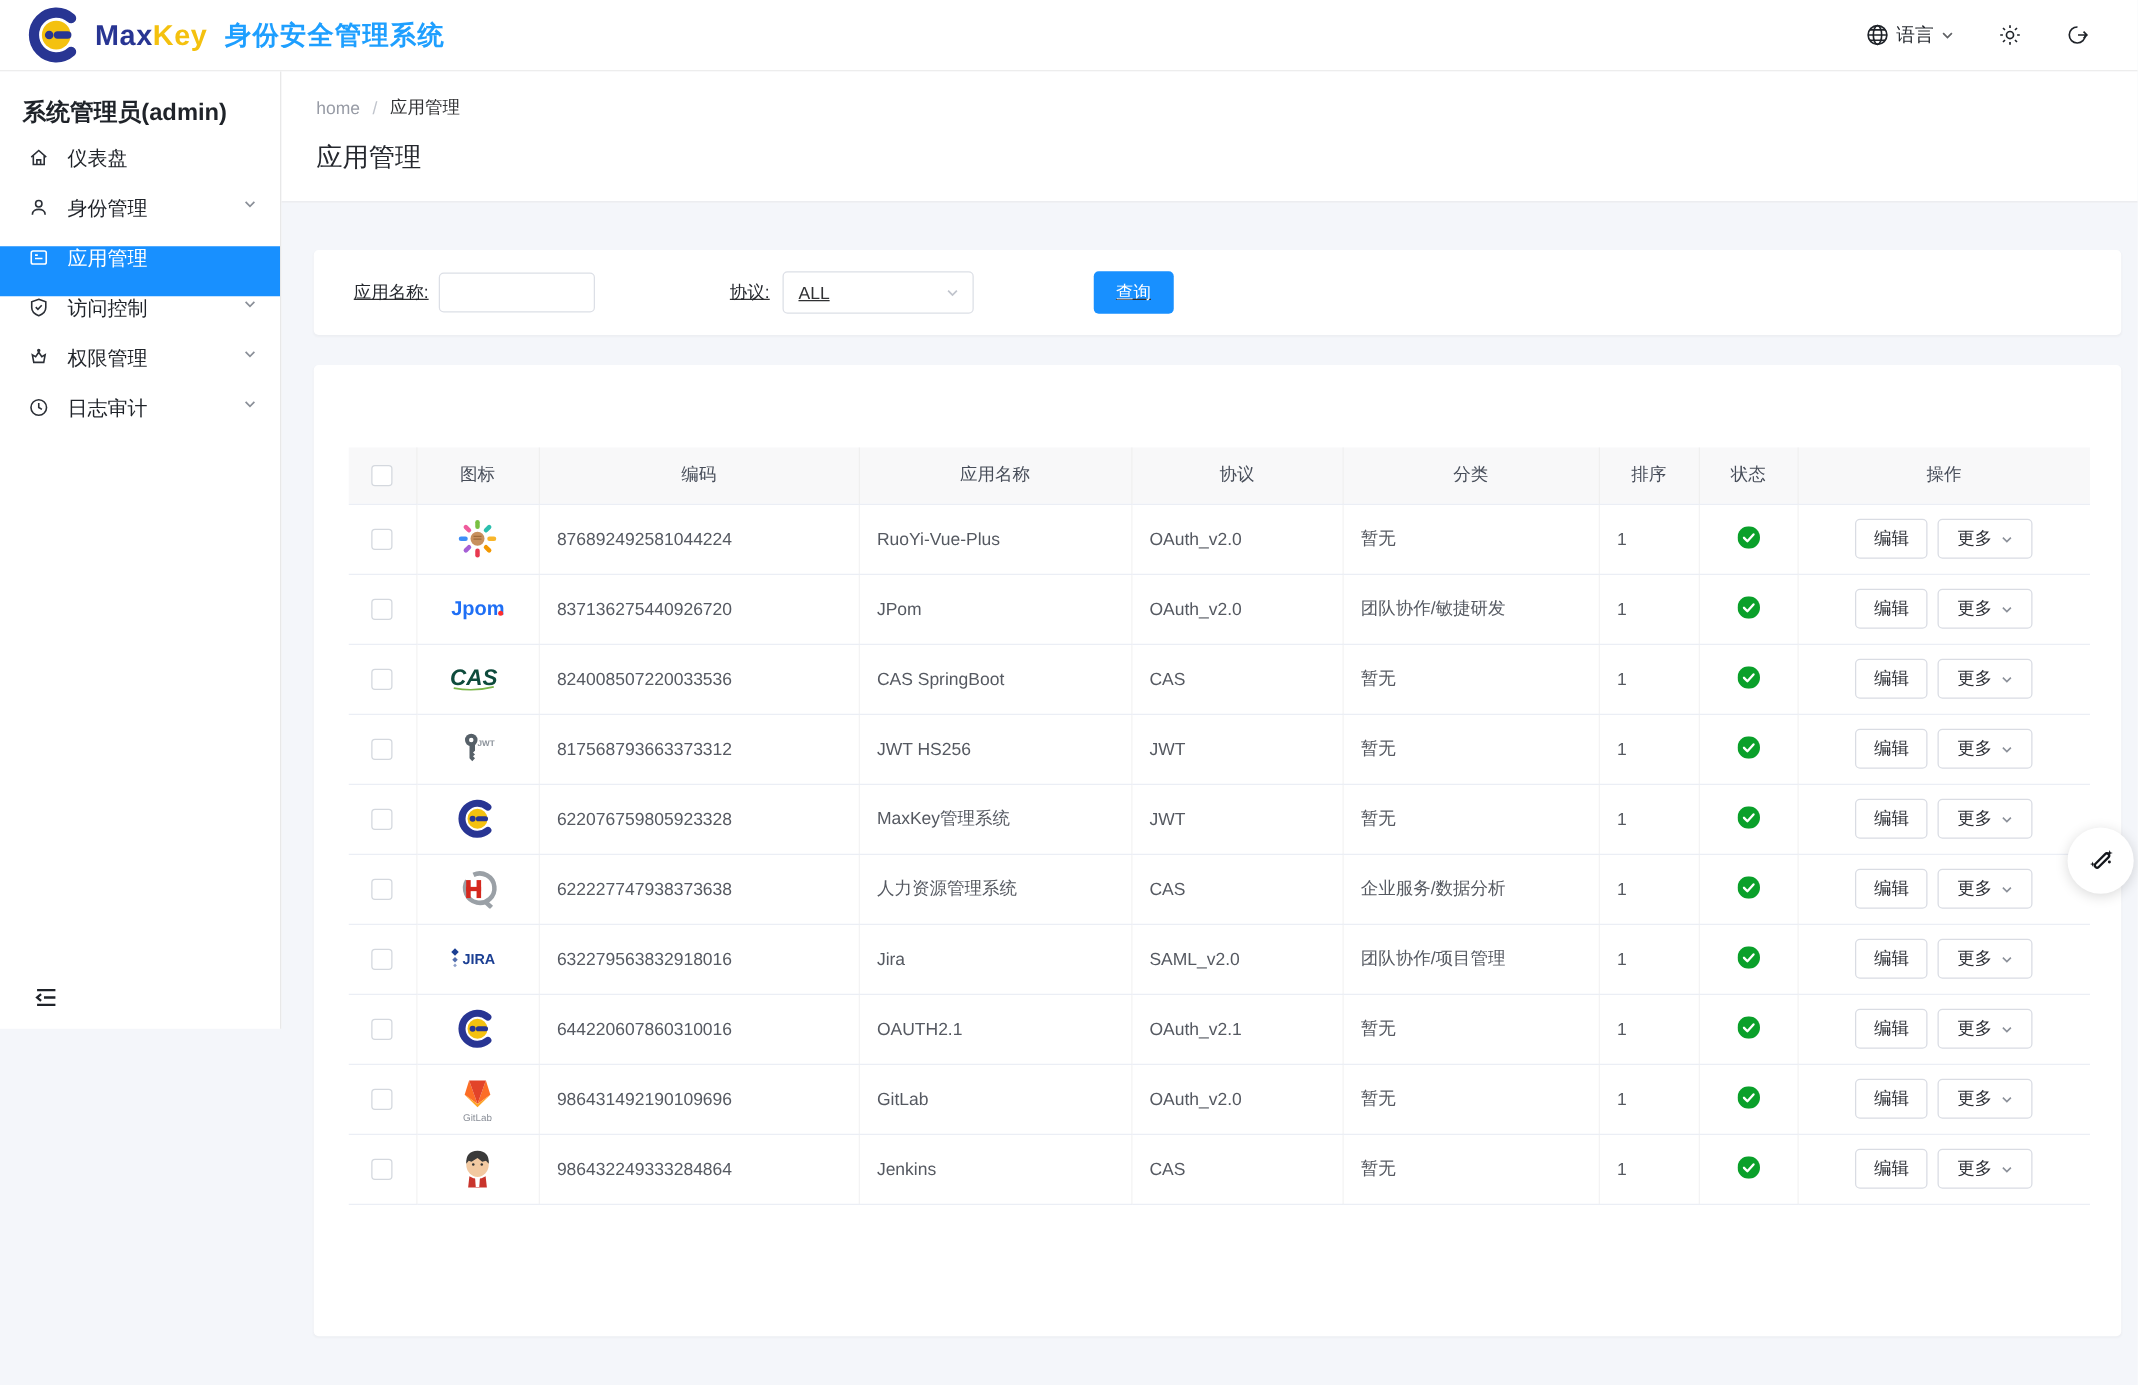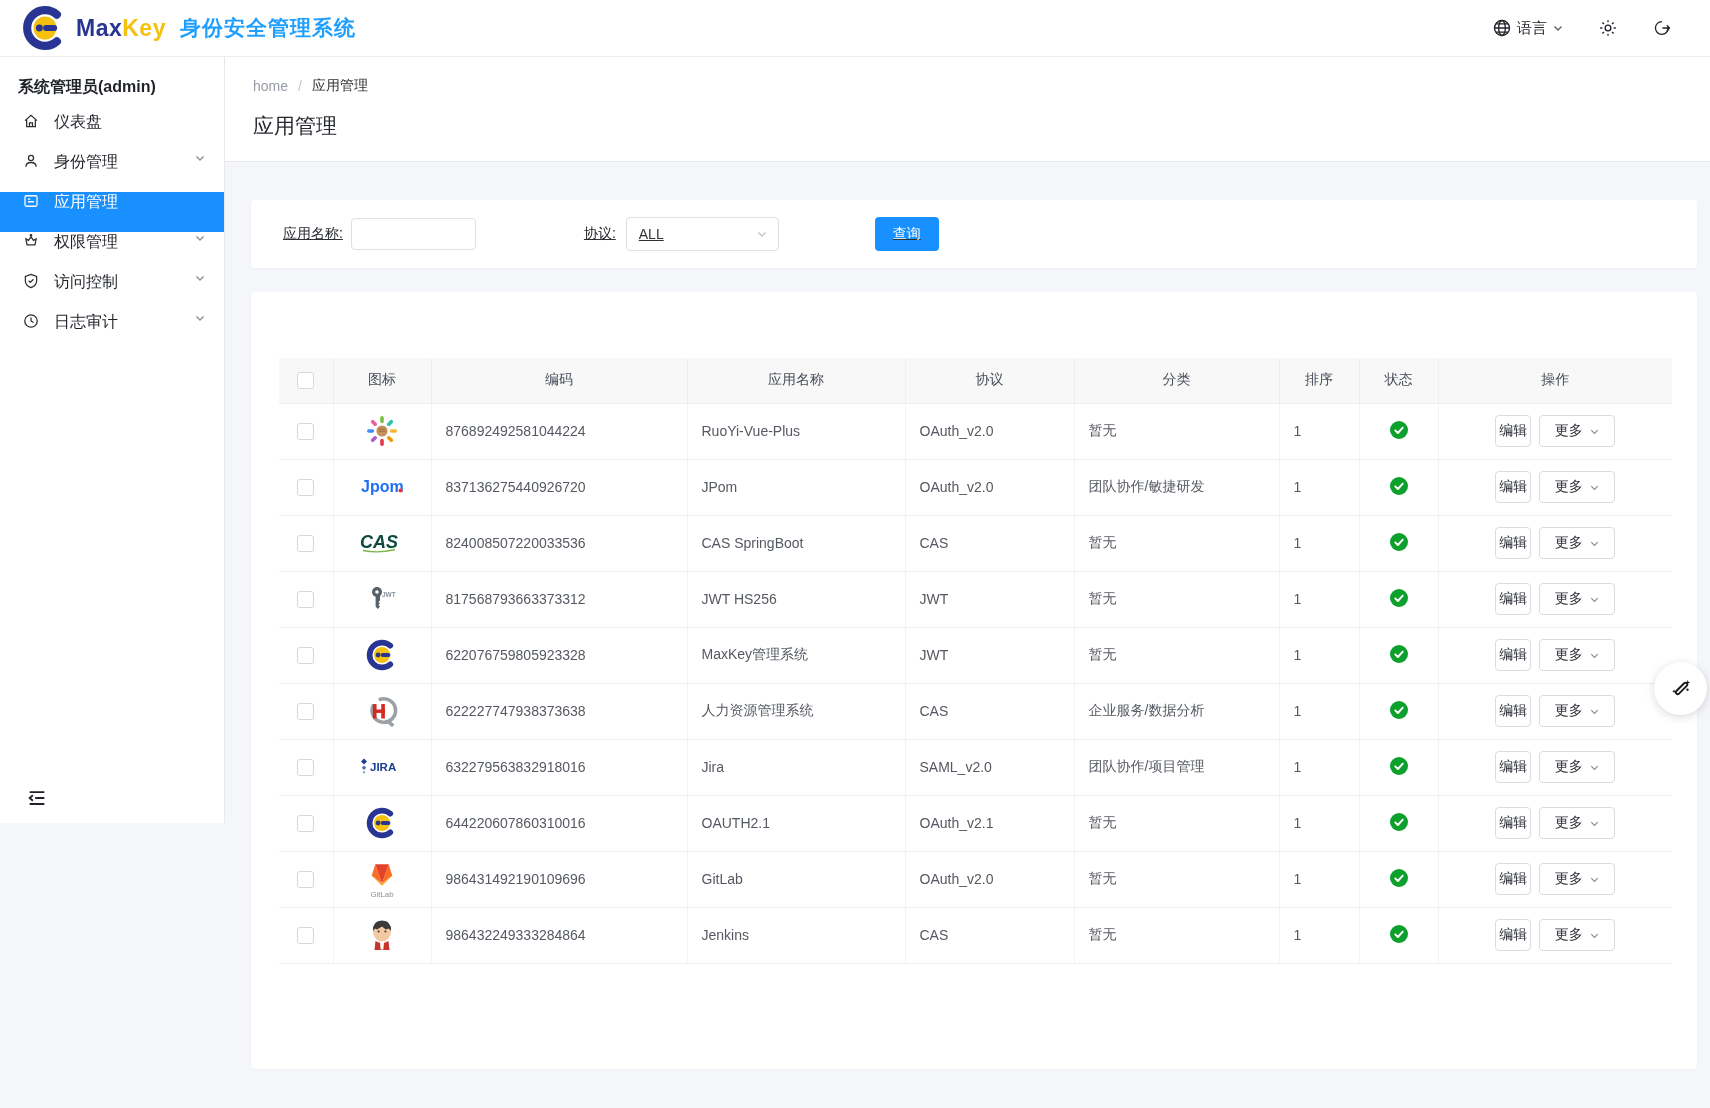--- a/index.html
+++ b/index.html
@@ -17,21 +17,21 @@
   .brand-max { color:#283593; } .brand-key { color:#f4c10f;text-align:right; }
   .brand-title { font-size:21px; font-weight:bold; color:#1e9fff; margin-left:6px; letter-spacing:1px; }
   .header-right { display:flex; align-items:center; gap:34px; }
   .lang-group { display:flex; align-items:center; gap:5px; font-size:15px; cursor:pointer; color:#1f2329; }
   .hicon { width:20px; height:20px; color:#1f2329; cursor:pointer; }
   .chev { width:12px; height:12px; color:#606266; }
 
   
   .sidebar { position:absolute; top:57px; left:0; width:225px; height:766px; background:#fff;
              border-right:1px solid #e8e8e8; z-index:20; }
-  .sidebar-user { font-size:16px; font-weight:bold; color:#1f2329; padding:20px 18px 14px 18px; }
+  .sidebar-user { font-size:19px; font-weight:bold; color:#1f2329; padding:20px 18px 14px 18px; }
   .menu { list-style:none; }
   .menu-item { height:40px; display:flex; align-items:flex-start; padding:0 18px 0 22px; cursor:pointer;
                color:#1f2329; font-size:16px; }
   .menu-item .mi-icon { width:18px; height:18px; margin-right:14px; color:#2b2f36; }
   .menu-item .mi-label { flex:1; }
   .menu-item .mi-chevron { width:12px; height:12px; color:#8a8f98; }
   .menu-item.active { background:#1890ff; color:#fff; }
   .menu-item.active .mi-icon, .menu-item.active .mi-chevron { color:#fff; }
   .sidebar-fold { position:absolute; left:26px; bottom:14px; width:22px; height:22px; color:#1f2329; cursor:pointer; }
 
@@ -72,21 +72,21 @@
                   color:#555961; padding-left:14px; background:#fff; }
   .app-table td:last-child { border-right:none; }
   .cell-center { text-align:center; padding-left:0 !important; }
   .checkbox { display:inline-block; width:17px; height:17px; border:1px solid #d4d8de; border-radius:3px;
               background:#fff; cursor:pointer; vertical-align:middle; }
   .logo-box { display:flex; align-items:center; justify-content:center; height:55px; }
   .status-dot { display:inline-block; width:18px; height:18px; }
   .op-box { display:flex; align-items:center; justify-content:center; gap:8px; }
   .btn-plain { background:#fff; border:1px solid #d9dce3; border-radius:4px; color:#2c2f36; font-size:14px;
                height:32px; cursor:pointer; display:flex; align-items:center; justify-content:center; }
-  .btn-edit { width:36px; }
+  .btn-edit { width:58px; }
   .btn-more { width:76px; gap:6px; }
   .btn-more .chev { color:#8a8f98; width:11px; height:11px; }
 
   .floating-btn { position:absolute; left:1654px; top:662px; width:53px; height:53px; border-radius:50%;
                   background:#fff; box-shadow:0 2px 10px rgba(0,0,0,.15); display:flex; align-items:center;
                   justify-content:center; cursor:pointer; z-index:40; }
   .floating-btn svg { width:26px; height:26px; }
 </style>
 </head>
 <body>
@@ -169,39 +169,39 @@
             <rect x="4" y="5" width="16" height="14" rx="2"></rect>
             <path d="M8 9.5 h3 M8 13 h8"></path>
           </svg>
         </span>
     <span class="mi-label">应用管理</span>
     <span class="mi-chevron" style="visibility: hidden;"></span>
   </li>
       <li class="menu-item">
     <span class="mi-icon">
           <svg viewBox="0 0 24 24" fill="none" stroke="currentColor" stroke-width="1.7">
-            <path d="M5.2 9.2 L8.7 11.2 L12 6.4 L15.3 11.2 L18.8 9.2 L17.3 17.2 H6.7 Z"></path>
-            <circle cx="12" cy="4.4" r="1"></circle>
-          </svg>
-        </span>
-    <span class="mi-label">权限管理</span>
+            <path d="M12 3.2 L19.5 6 V12 C19.5 16.2 16.3 19.2 12 20.8 C7.7 19.2 4.5 16.2 4.5 12 V6 Z"></path>
+            <path d="M8.8 11.6 L11.1 13.9 L15.2 9.6"></path>
+          </svg>
+        </span>
+    <span class="mi-label">访问控制</span>
     <span class="mi-chevron">
           <svg viewBox="0 0 12 12" fill="none" stroke="currentColor" stroke-width="1.4">
             <path d="M2.5 4.5 L6 8 L9.5 4.5"></path>
           </svg>
         </span>
   </li>
       <li class="menu-item">
     <span class="mi-icon">
           <svg viewBox="0 0 24 24" fill="none" stroke="currentColor" stroke-width="1.7">
-            <path d="M12 3.2 L19.5 6 V12 C19.5 16.2 16.3 19.2 12 20.8 C7.7 19.2 4.5 16.2 4.5 12 V6 Z"></path>
-            <path d="M8.8 11.6 L11.1 13.9 L15.2 9.6"></path>
-          </svg>
-        </span>
-    <span class="mi-label">访问控制</span>
+            <path d="M5.2 9.2 L8.7 11.2 L12 6.4 L15.3 11.2 L18.8 9.2 L17.3 17.2 H6.7 Z"></path>
+            <circle cx="12" cy="4.4" r="1"></circle>
+          </svg>
+        </span>
+    <span class="mi-label">权限管理</span>
     <span class="mi-chevron">
           <svg viewBox="0 0 12 12" fill="none" stroke="currentColor" stroke-width="1.4">
             <path d="M2.5 4.5 L6 8 L9.5 4.5"></path>
           </svg>
         </span>
   </li>
       <li class="menu-item">
     <span class="mi-icon">
           <svg viewBox="0 0 24 24" fill="none" stroke="currentColor" stroke-width="1.7">
             <circle cx="12" cy="12" r="8.3"></circle>

